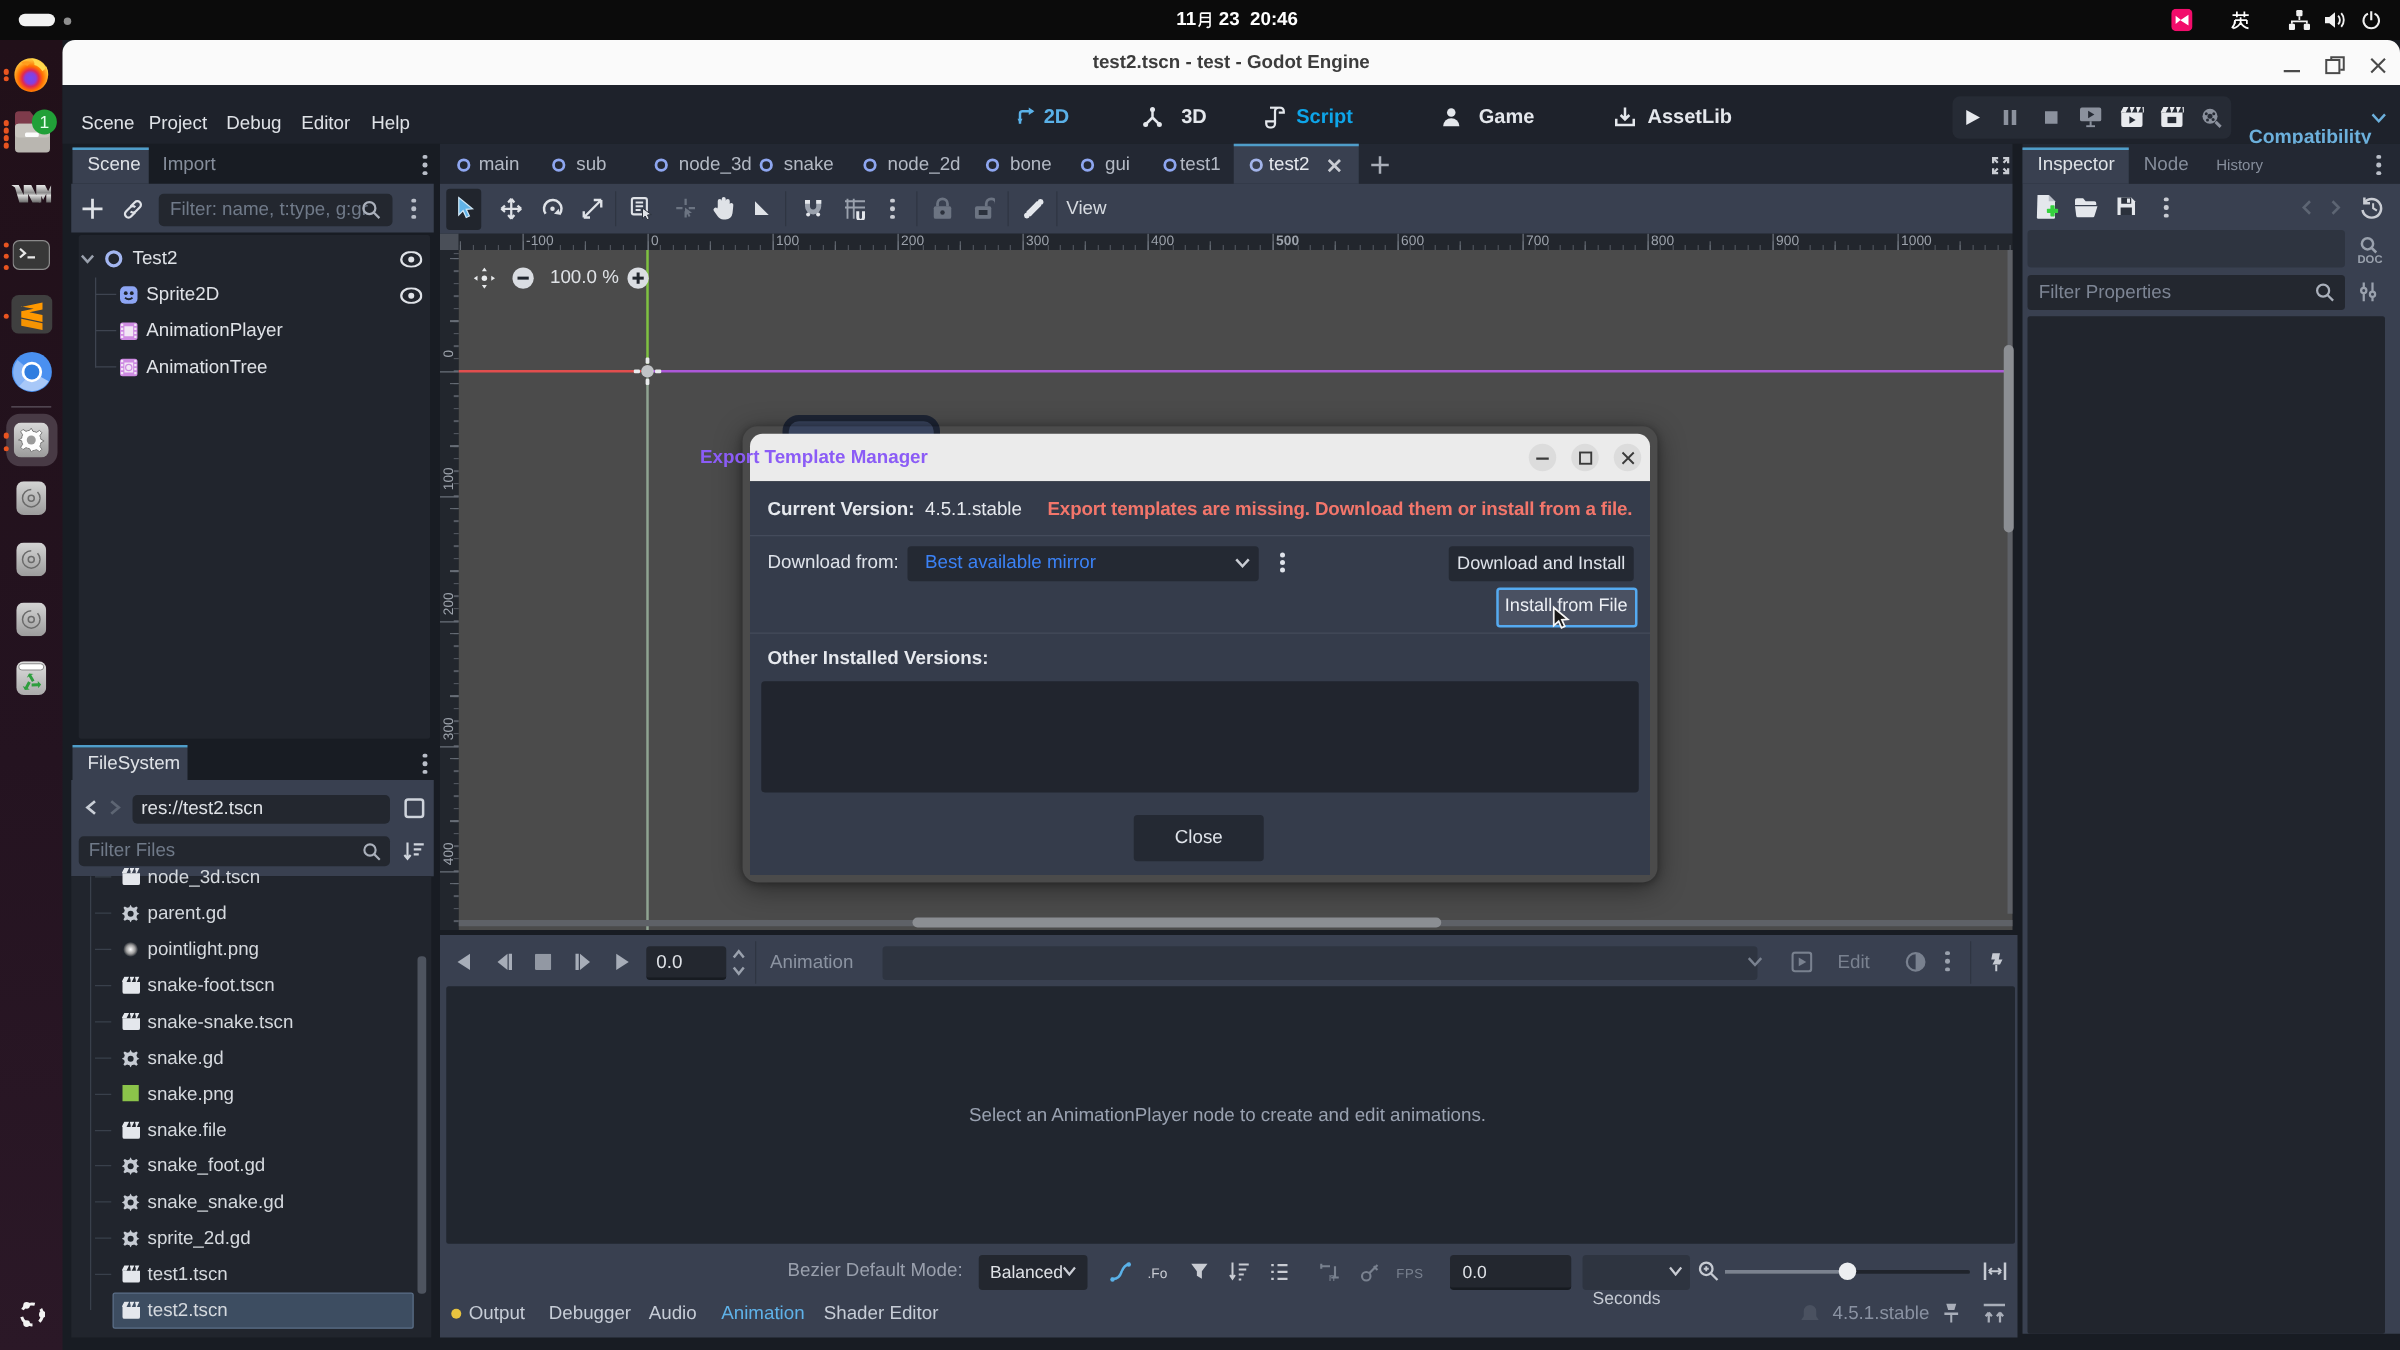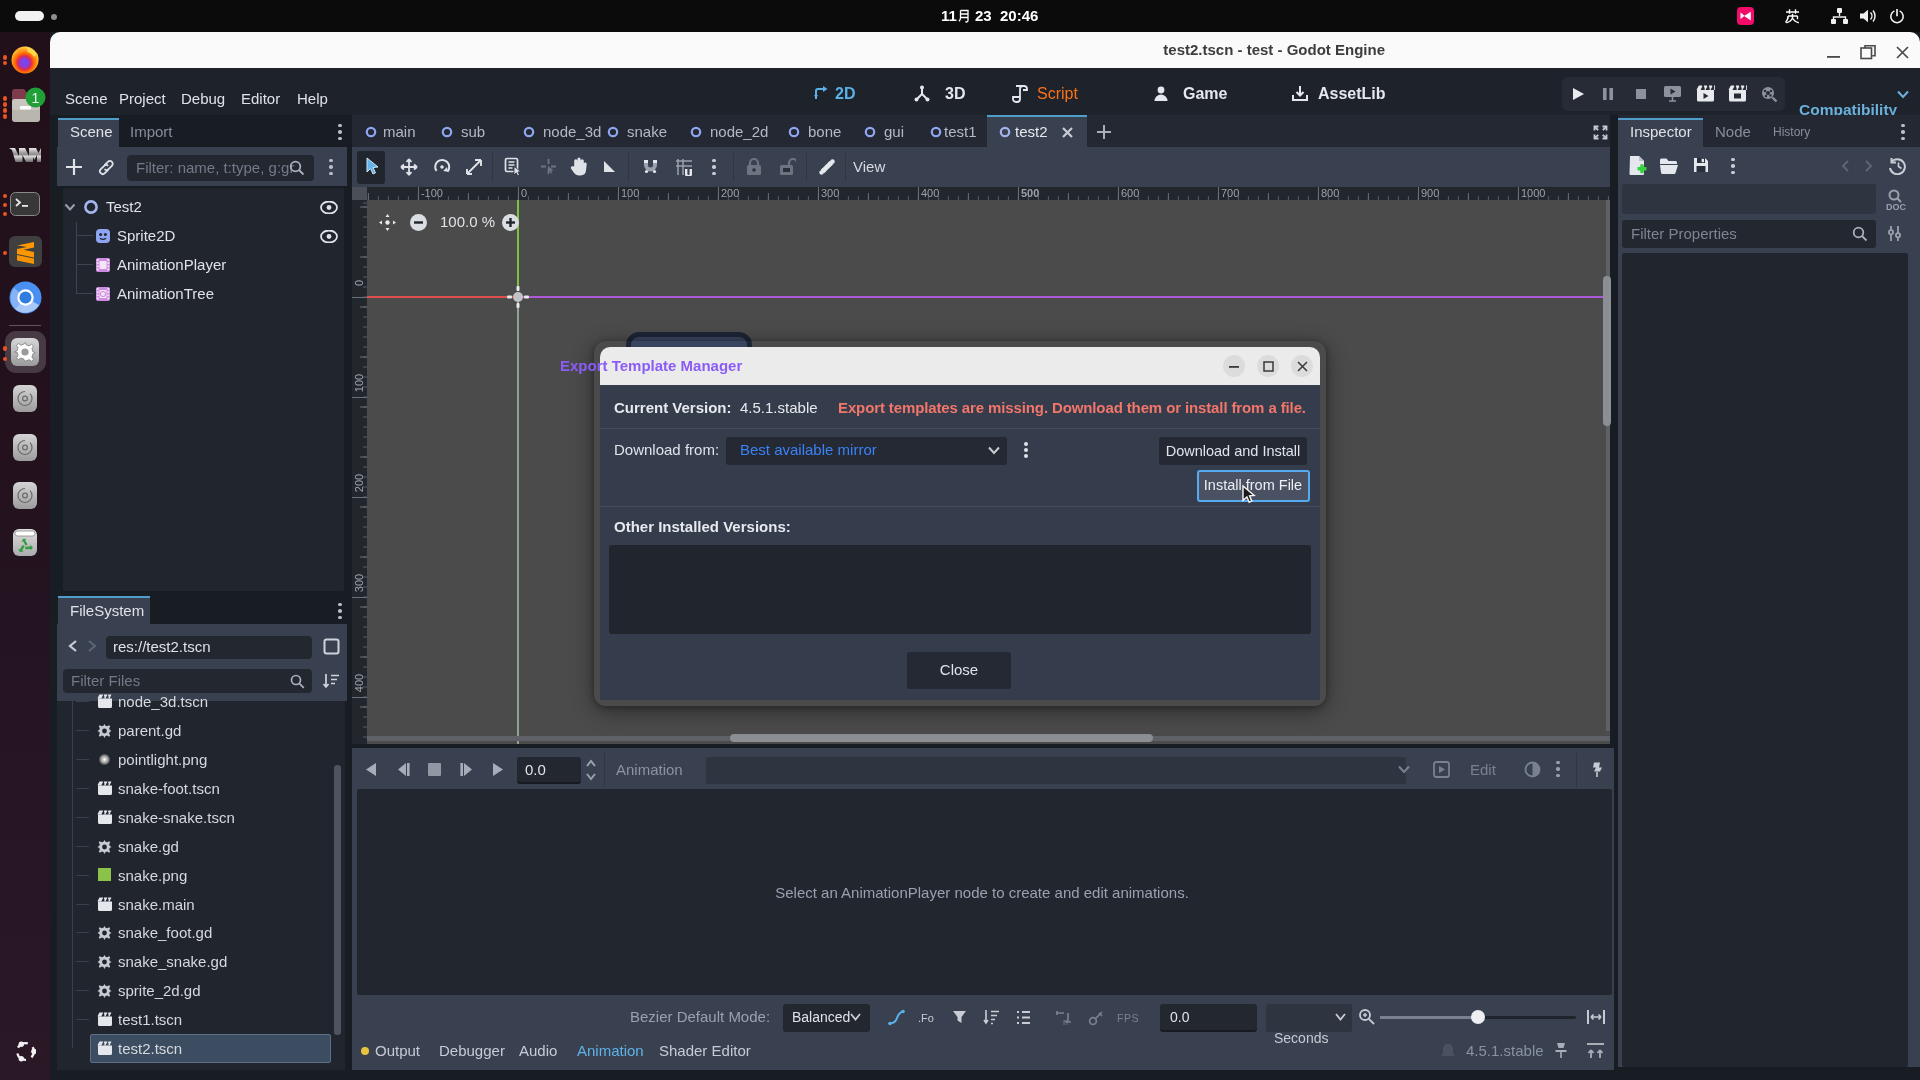--- a/index.html
+++ b/index.html
@@ -170,21 +170,21 @@
   </svg>
 <svg style="position:absolute;left:15px;top:1041px;" width="21" height="21" viewBox="0 0 21 21">
     <g fill="#f2f2f2">
       <circle cx="10.5" cy="10.5" r="8.4" fill="none" stroke="#f2f2f2" stroke-width="2.4" stroke-dasharray="11.5 6.1" stroke-dashoffset="5"></circle>
       <circle cx="18.9" cy="10.5" r="2.7"></circle>
       <circle cx="6.3" cy="17.8" r="2.7"></circle>
       <circle cx="6.3" cy="3.2" r="2.7"></circle>
     </g>
   </svg>
 <div style="position:absolute;left:50px;top:32px;width:1870px;height:36px;background:#fafafa;border-radius:10px 10px 0 0"></div>
-<div style="position:absolute;left:585px;top:40.0px;width:800px;height:20px;line-height:20px;font-size:15px;color:#3c3c3c;font-weight:700;text-align:right;white-space:nowrap;">test2.tscn - test - Godot Engine</div>
+<div style="position:absolute;left:585px;top:40.0px;width:800px;height:20px;line-height:20px;font-size:15px;color:#3c3c3c;font-weight:700;text-align:center;white-space:nowrap;">test2.tscn - test - Godot Engine</div>
 <svg style="position:absolute;left:1826px;top:45px;" width="16" height="14" viewBox="0 0 16 14">
     <rect x="1" y="11" width="13" height="1.8" fill="#4a4a4a"></rect>
   </svg>
 <svg style="position:absolute;left:1860px;top:44px;" width="17" height="16" viewBox="0 0 17 16">
     <rect x="1" y="4" width="10.5" height="10.5" fill="none" stroke="#4a4a4a" stroke-width="1.6"></rect>
     <path d="M5 4 v-2.2 h10 v10 h-2.8" fill="none" stroke="#4a4a4a" stroke-width="1.6"></path>
   </svg>
 <svg style="position:absolute;left:1895px;top:45px;" width="15" height="15" viewBox="0 0 15 15">
     <path d="M2 2 L13 13 M13 2 L2 13" stroke="#4a4a4a" stroke-width="1.7"></path>
   </svg>
@@ -203,21 +203,21 @@
 <svg style="position:absolute;left:913px;top:85px;" width="18" height="18" viewBox="0 0 18 18">
     <path d="M9 2 v7 M9 9 L3 15 M9 9 l6 6" stroke="#e4e7ec" stroke-width="2"></path>
     <circle cx="9" cy="2.5" r="2" fill="#e4e7ec"></circle>
     <circle cx="3.5" cy="14.5" r="2" fill="#e4e7ec"></circle>
     <circle cx="14.5" cy="14.5" r="2" fill="#e4e7ec"></circle>
   </svg>
 <div style="position:absolute;left:945px;top:84.0px;height:20px;line-height:20px;font-size:16px;color:#e4e7ec;font-weight:700;white-space:nowrap;">3D</div>
 <svg style="position:absolute;left:1012px;top:85px;" width="17" height="18" viewBox="0 0 17 18">
     <path d="M4 1 h8 a3 3 0 0 1 3 3 v1 h-4 M11 1 a3 3 0 0 0 -3 3 v10 a3 3 0 0 1 -3 3 h-1 a3 3 0 0 1 -3 -3 v-2 h7" fill="none" stroke="#e4e7ec" stroke-width="1.8"></path>
   </svg>
-<div style="position:absolute;left:1037px;top:84.0px;height:20px;line-height:20px;font-size:16px;color:#f97316;font-weight:400;white-space:nowrap;">Script</div>
+<div style="position:absolute;left:1037px;top:84.0px;height:20px;line-height:20px;font-size:16px;color:#0ea5e9;font-weight:700;white-space:nowrap;">Script</div>
 <svg style="position:absolute;left:1152px;top:85px;" width="18" height="18" viewBox="0 0 18 18">
     <circle cx="9" cy="5" r="3.4" fill="#e4e7ec"></circle>
     <path d="M2.5 16 a6.5 6.5 0 0 1 13 0 z" fill="#e4e7ec"></path>
   </svg>
 <div style="position:absolute;left:1183px;top:84.0px;height:20px;line-height:20px;font-size:16px;color:#e4e7ec;font-weight:700;white-space:nowrap;">Game</div>
 <svg style="position:absolute;left:1291px;top:85px;" width="18" height="18" viewBox="0 0 18 18">
     <path d="M9 1 v9 M5.5 7 L9 10.5 L12.5 7" stroke="#e4e7ec" stroke-width="2" fill="none"></path>
     <path d="M2 10 v5 h14 v-5" stroke="#e4e7ec" stroke-width="2" fill="none"></path>
   </svg>
 <div style="position:absolute;left:1318px;top:84.0px;height:20px;line-height:20px;font-size:16px;color:#e4e7ec;font-weight:700;white-space:nowrap;">AssetLib</div>
@@ -419,21 +419,21 @@
   </svg>
 <div style="position:absolute;left:118px;top:836.8px;height:20px;line-height:20px;font-size:15px;color:#d5d9de;font-weight:400;white-space:nowrap;">snake.gd</div>
 <div style="position:absolute;left:76px;top:874.7px;width:13px;height:1px;background:#39404b"></div>
 <div style="position:absolute;left:98px;top:868.2px;width:13px;height:13px;background:#8bc34a"></div>
 <div style="position:absolute;left:118px;top:865.7px;height:20px;line-height:20px;font-size:15px;color:#d5d9de;font-weight:400;white-space:nowrap;">snake.png</div>
 <div style="position:absolute;left:76px;top:903.6px;width:13px;height:1px;background:#39404b"></div>
 <svg style="position:absolute;left:97px;top:896.6px;" width="16" height="15" viewBox="0 0 16 15">
     <path d="M1 4.5 h14 v8 a1.5 1.5 0 0 1 -1.5 1.5 h-11 a1.5 1.5 0 0 1 -1.5 -1.5 z" fill="#e4e7ec"></path>
     <path d="M1 4.5 L2.8 1 l2.6 0 -1.8 3.5 m3.4 -3.5 l2.6 0 -1.8 3.5 m3.4 -3.5 l2.4 0 -1.7 3.5" stroke="#e4e7ec" stroke-width="1.1" fill="#e4e7ec"></path>
   </svg>
-<div style="position:absolute;left:118px;top:894.6px;height:20px;line-height:20px;font-size:15px;color:#d5d9de;font-weight:400;white-space:nowrap;">snake.main</div>
+<div style="position:absolute;left:118px;top:894.6px;height:20px;line-height:20px;font-size:15px;color:#d5d9de;font-weight:400;white-space:nowrap;">snake.file</div>
 <div style="position:absolute;left:76px;top:932.4px;width:13px;height:1px;background:#39404b"></div>
 <svg style="position:absolute;left:97px;top:925.4px;" width="15" height="15" viewBox="0 0 15 15">
     <path d="M7.5 1 l1.2 2.2 a5 5 0 0 1 1.9 .5 l2.2 -1.2 1.2 1.2 -1.2 2.2 a5 5 0 0 1 .5 1.9 L15.5 9 l-2.2 1.2 a5 5 0 0 1 -.5 1.9 l1.2 2.2 -1.2 1.2 -2.2 -1.2 a5 5 0 0 1 -1.9 .5 L7.5 17 6.3 14.8 a5 5 0 0 1 -1.9 -.5 l-2.2 1.2 -1.2 -1.2 1.2 -2.2 a5 5 0 0 1 -.5 -1.9 L-.5 9 1.7 7.8 a5 5 0 0 1 .5 -1.9 L1 3.7 2.2 2.5 l2.2 1.2 a5 5 0 0 1 1.9 -.5 z" fill="#c6cbd3" transform="scale(.88) translate(1 0)"></path>
     <circle cx="7.5" cy="8" r="2.4" fill="#20252d"></circle>
   </svg>
 <div style="position:absolute;left:118px;top:923.4px;height:20px;line-height:20px;font-size:15px;color:#d5d9de;font-weight:400;white-space:nowrap;">snake_foot.gd</div>
 <div style="position:absolute;left:76px;top:961.3px;width:13px;height:1px;background:#39404b"></div>
 <svg style="position:absolute;left:97px;top:954.3px;" width="15" height="15" viewBox="0 0 15 15">
     <path d="M7.5 1 l1.2 2.2 a5 5 0 0 1 1.9 .5 l2.2 -1.2 1.2 1.2 -1.2 2.2 a5 5 0 0 1 .5 1.9 L15.5 9 l-2.2 1.2 a5 5 0 0 1 -.5 1.9 l1.2 2.2 -1.2 1.2 -2.2 -1.2 a5 5 0 0 1 -1.9 .5 L7.5 17 6.3 14.8 a5 5 0 0 1 -1.9 -.5 l-2.2 1.2 -1.2 -1.2 1.2 -2.2 a5 5 0 0 1 -.5 -1.9 L-.5 9 1.7 7.8 a5 5 0 0 1 .5 -1.9 L1 3.7 2.2 2.5 l2.2 1.2 a5 5 0 0 1 1.9 -.5 z" fill="#c6cbd3" transform="scale(.88) translate(1 0)"></path>
     <circle cx="7.5" cy="8" r="2.4" fill="#20252d"></circle>

